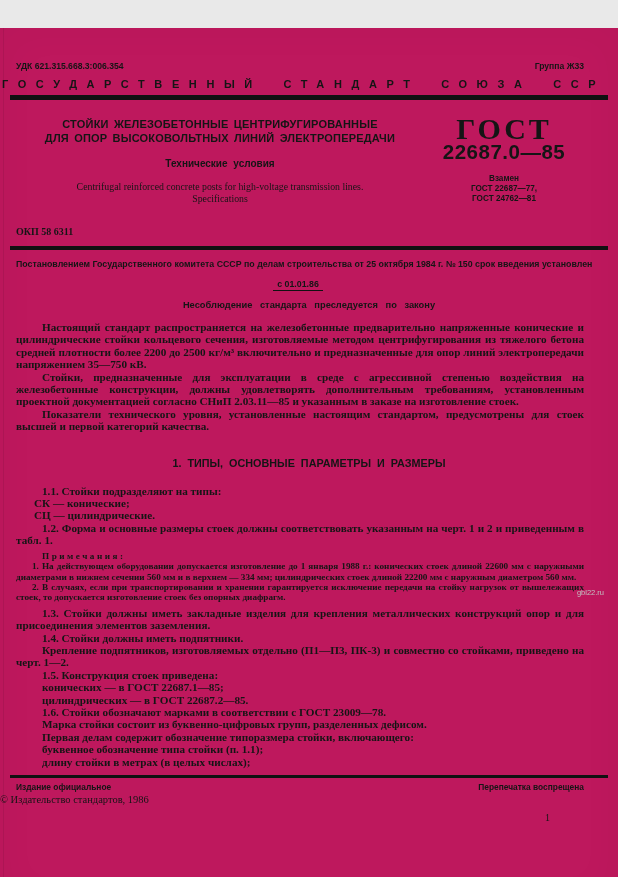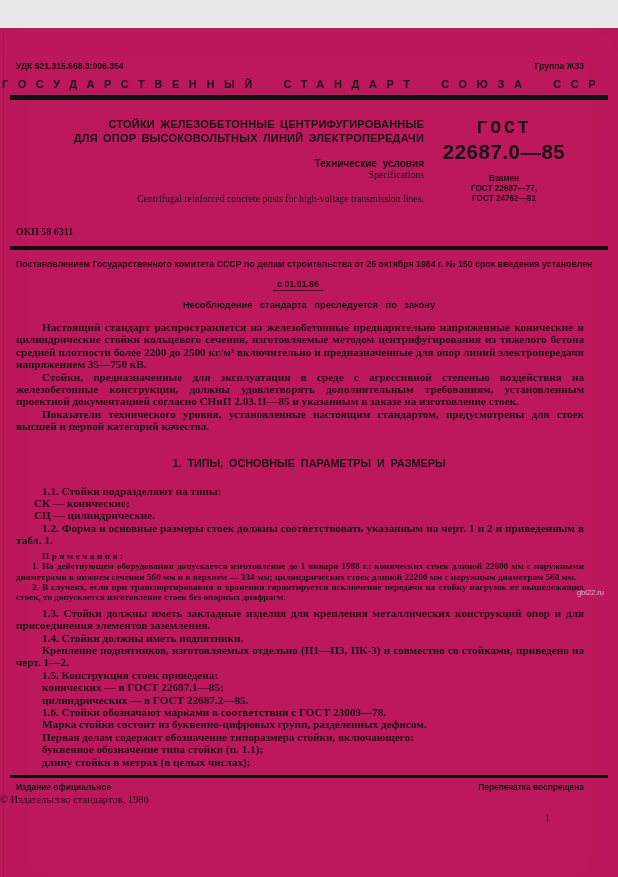--- a/index.html
+++ b/index.html
@@ -28,29 +28,29 @@
   .topline{display:flex;justify-content:space-between;align-items:flex-end;
     font-family:"Liberation Sans",sans-serif;font-weight:bold;font-size:8.6px;
     margin-bottom:7px;}
   .gosstandard{
     font-family:"Liberation Sans",sans-serif;font-weight:bold;font-size:11px;
     letter-spacing:9.6px;word-spacing:9px;white-space:nowrap;overflow:hidden;
     padding-left:2px;
   }
 
   .title-grid{display:flex;margin-top:17px;}
-  .title-left{width:408px;text-align:right;}
+  .title-left{width:408px;text-align:center;}
   .title-ru{font-family:"Liberation Sans",sans-serif;font-weight:bold;font-size:11px;
     line-height:14px;letter-spacing:.2px;word-spacing:2px;}
   .subtitle{font-family:"Liberation Sans",sans-serif;font-weight:bold;font-size:10px;
     margin-top:13px;word-spacing:3px;}
   .title-en{font-size:9.8px;line-height:11.5px;}
   .title-en.first{margin-top:12px;}
   .title-right{width:160px;text-align:center;margin-left:0;}
-  .gost-label{font-family:Liberation Mono, monospace;font-weight:bold;font-size:18px;
+  .gost-label{font-family:Liberation Serif, serif;font-weight:bold;font-size:30px;
     letter-spacing:3px;line-height:23px;}
   .gost-number{font-family:"Liberation Sans",sans-serif;font-weight:bold;font-size:20.5px;
     line-height:24px;letter-spacing:.5px;}
   .replaces{font-family:"Liberation Sans",sans-serif;font-weight:bold;font-size:8.2px;
     line-height:10px;margin-top:10px;}
 
   .okp{margin-top:22px;font-weight:bold;font-size:10px;padding-left:16px;}
 
   .decree{margin-top:9px;font-family:"Liberation Sans",sans-serif;font-weight:bold;
     font-size:8.8px;line-height:11px;text-align:justify;padding:0 16px;}
@@ -98,22 +98,22 @@
   </div>
 
   <div class="content gosstandard">ГОСУДАРСТВЕННЫЙ СТАНДАРТ СОЮЗА ССР</div>
   <div class="rule rule-thick"></div>
 
   <div class="content title-grid">
     <div class="title-left">
       <div class="title-ru">СТОЙКИ ЖЕЛЕЗОБЕТОННЫЕ ЦЕНТРИФУГИРОВАННЫЕ</div>
       <div class="title-ru">ДЛЯ ОПОР ВЫСОКОВОЛЬТНЫХ ЛИНИЙ ЭЛЕКТРОПЕРЕДАЧИ</div>
       <div class="subtitle">Технические условия</div>
+      <div class="title-en first">Centrifugal reinforced concrete posts for high-voltage transmission lines.</div>
       <div class="title-en">Specifications</div>
-      <div class="title-en first">Centrifugal reinforced concrete posts for high-voltage transmission lines.</div>
     </div>
     <div class="title-right">
       <div class="gost-label">ГОСТ</div>
       <div class="gost-number">22687.0—85</div>
       <div class="replaces">
         <div>Взамен</div>
         <div>ГОСТ 22687—77,</div>
         <div>ГОСТ 24762—81</div>
       </div>
     </div>

